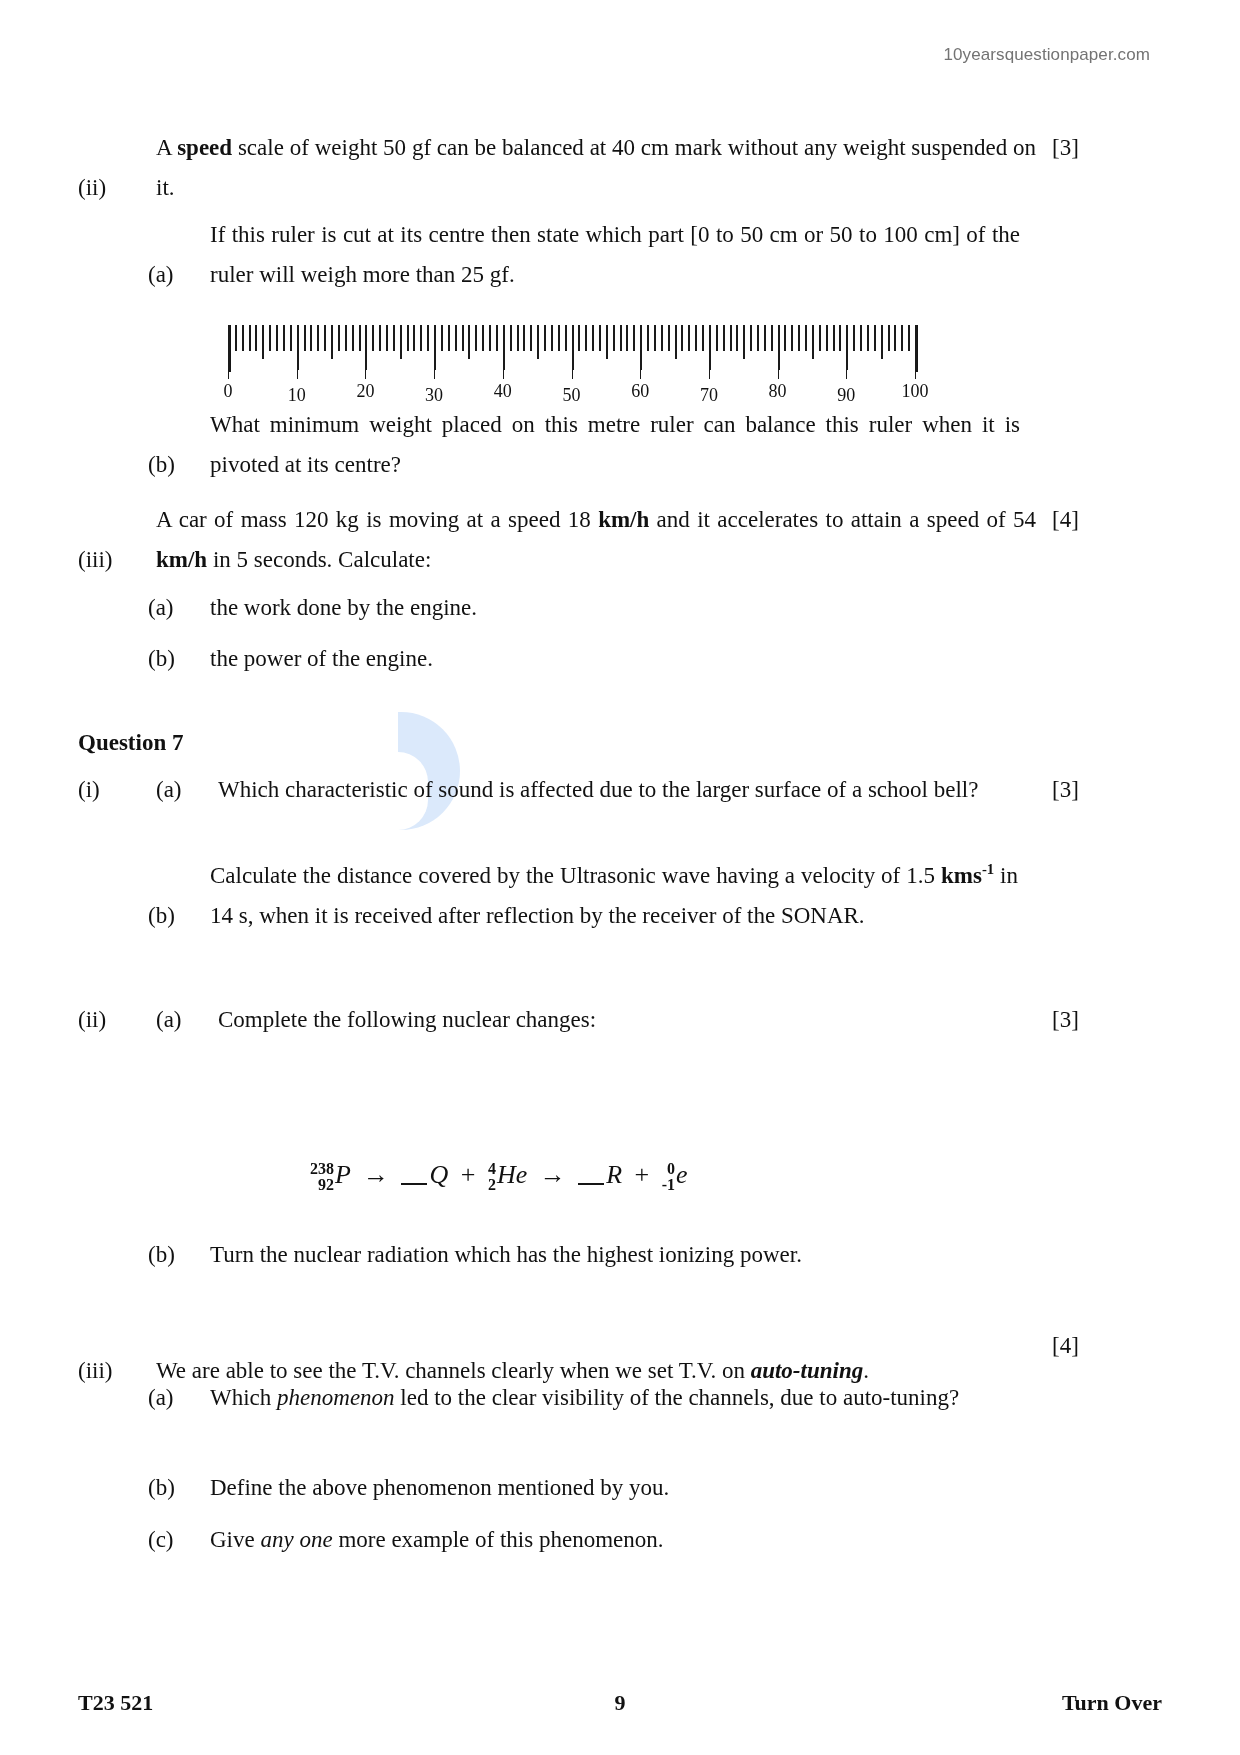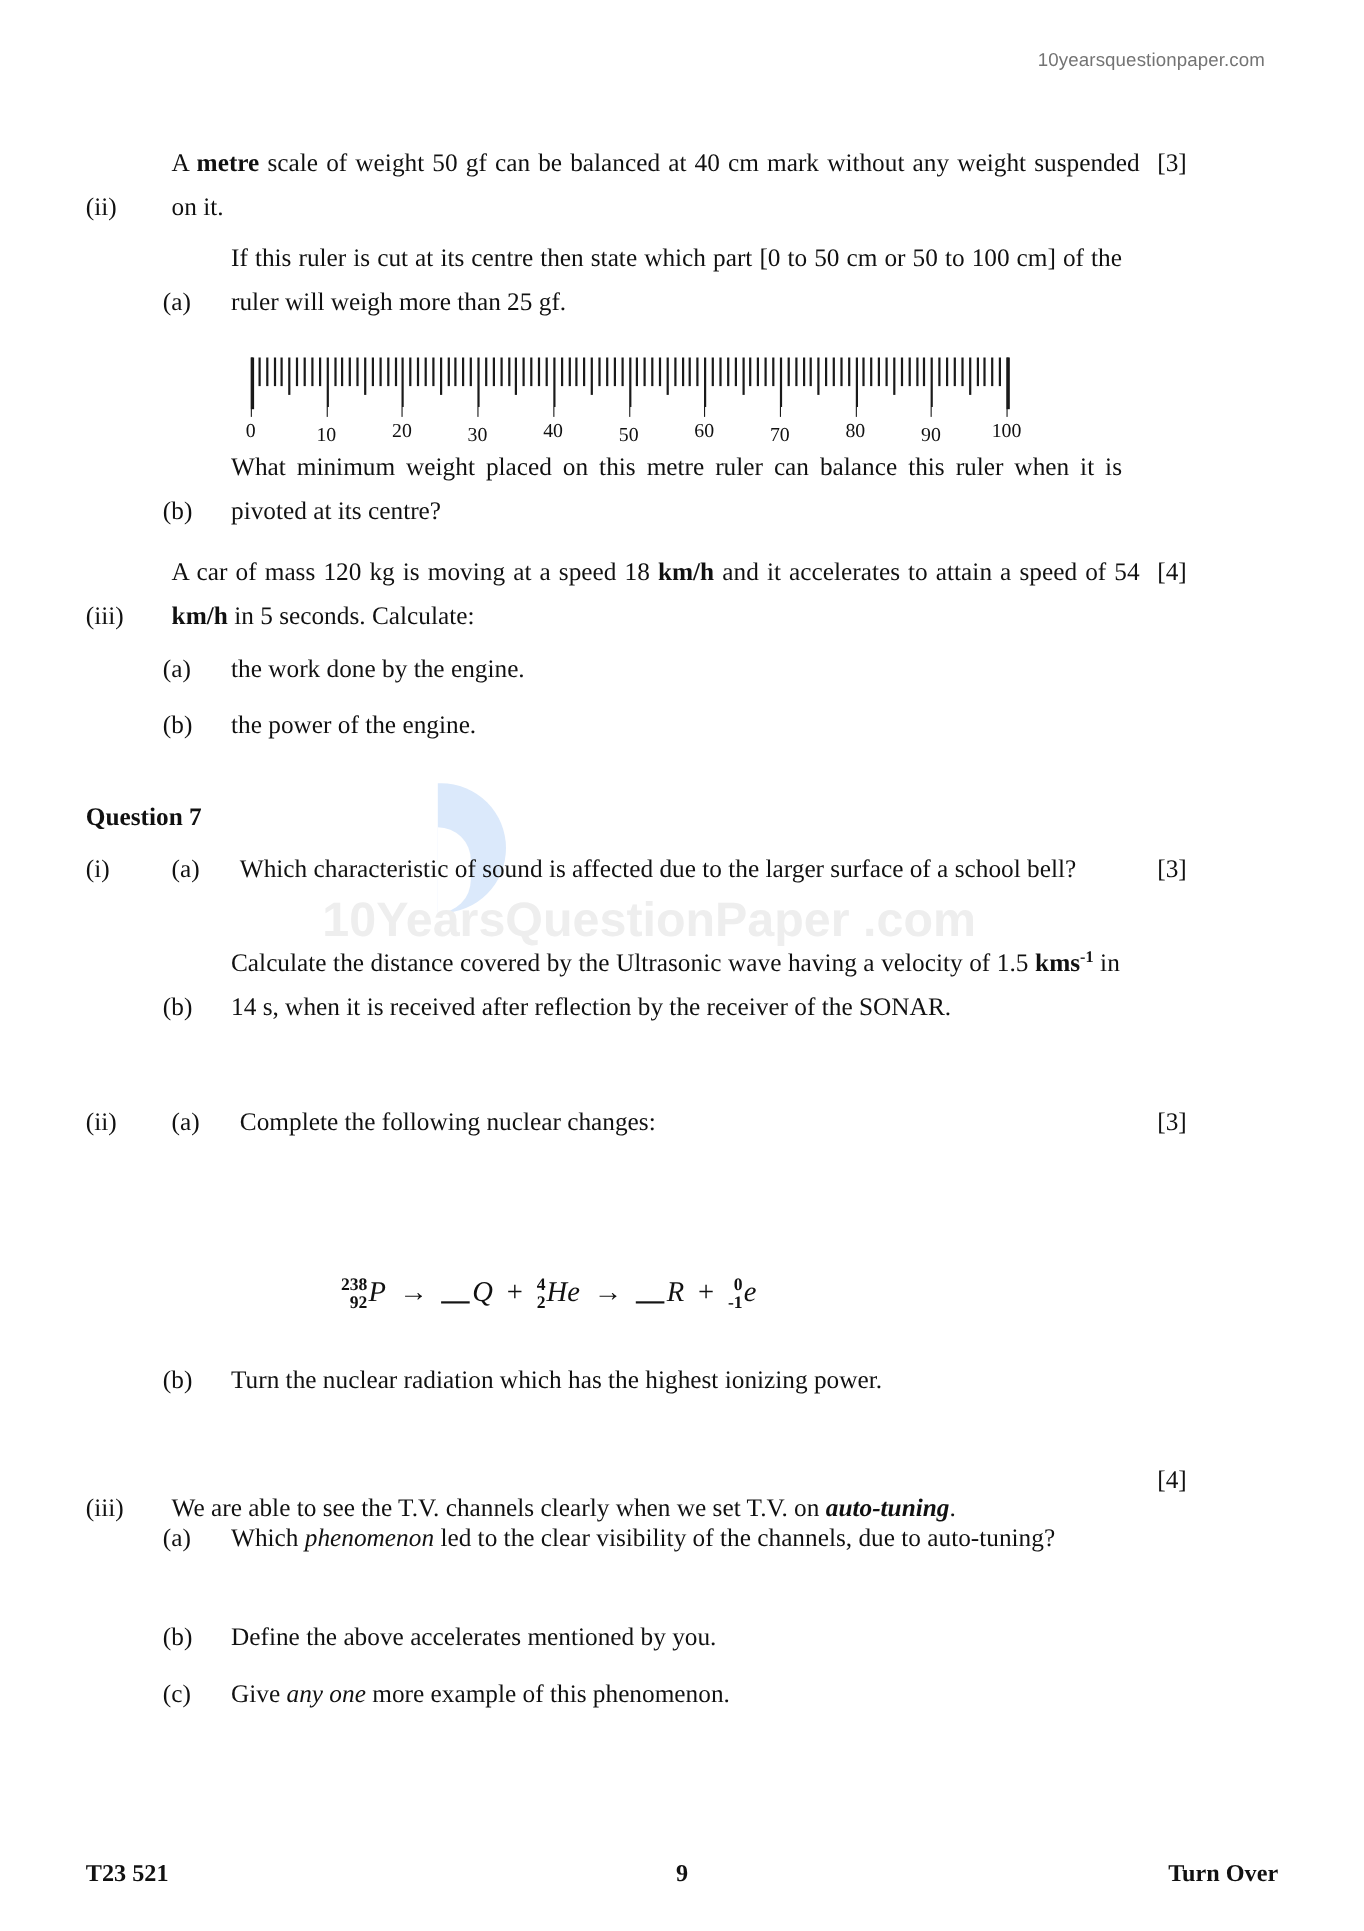--- a/index.html
+++ b/index.html
@@ -226,30 +226,29 @@
   .footer .pg { position: absolute; left: 50%; transform: translateX(-50%); }
 </style>
 </head>
 <body>
 
 <div class="page">
 
   <div class="watermark">
     <div class="wm-logo"></div>
     <div class="wm-logo-notch"></div>
-    <div class="wm-line">10YearsQuestionPaper .com</div>
   </div>
 
   <div class="content">
 
     <div class="site-url">10yearsquestionpaper.com</div>
 
     <div class="qrow" style="left:78px; top:128px; width:960px;">
       <div class="roman">(ii)</div>
-      <div class="body-txt" style="width:880px;"><span>A </span><b class="bold">metre</b><span> scale of weight 50 gf can be balanced at 40 cm mark without any weight suspended on it.</span></div>
+      <div class="body-txt" style="width:880px;"><span>A </span><b class="bold">speed</b><span> scale of weight 50 gf can be balanced at 40 cm mark without any weight suspended on it.</span></div>
     </div>
     <div class="marks" style="top:128px;">[3]</div>
 
     <div class="qrow" style="left:148px; top:215px; width:890px;">
       <div class="alpha">(a)</div>
       <div class="body-txt" style="width:810px;">If this ruler is cut at its centre then state which part [0 to 50 cm or 50 to 100 cm] of the ruler will weigh more than 25 gf.</div>
     </div>
 
     <div class="ruler-wrap">
       <div class="ruler-body">
@@ -459,21 +458,21 @@
     </div>
     <div class="marks" style="top:1326px;">[4]</div>
 
     <div class="qrow" style="left:148px; top:1378px; width:890px;">
       <div class="alpha">(a)</div>
       <div class="body-txt" style="width:808px;"><span>Which </span><i class="ital">phenomenon</i><span> led to the clear visibility of the channels, due to auto-tuning?</span></div>
     </div>
 
     <div class="qrow" style="left:148px; top:1468px; width:890px;">
       <div class="alpha">(b)</div>
-      <div class="body-txt" style="width:808px;">Define the above accelerates mentioned by you.</div>
+      <div class="body-txt" style="width:808px;">Define the above phenomenon mentioned by you.</div>
     </div>
 
     <div class="qrow" style="left:148px; top:1520px; width:890px;">
       <div class="alpha">(c)</div>
       <div class="body-txt" style="width:808px;"><span>Give </span><i class="ital">any one</i><span> more example of this phenomenon.</span></div>
     </div>
 
     <div class="footer">
       <div>T23 521</div>
       <div class="pg">9</div>

